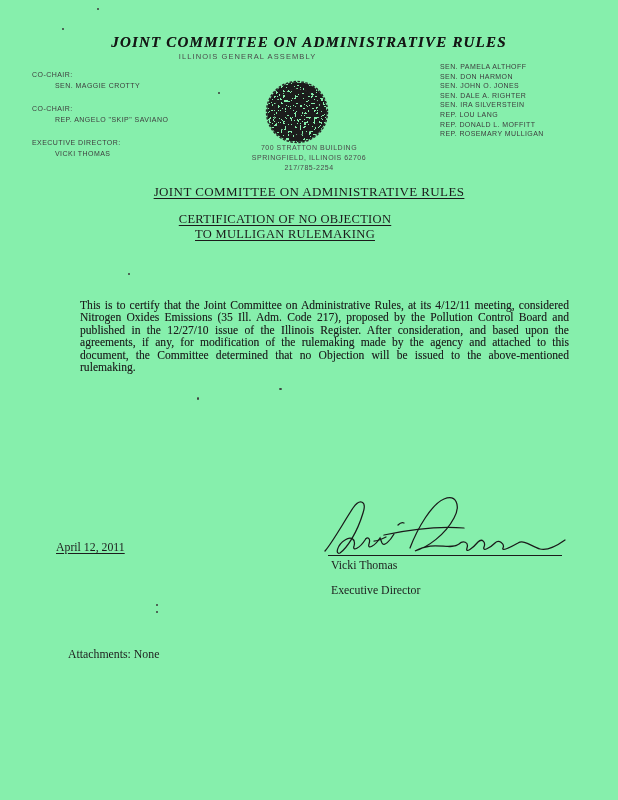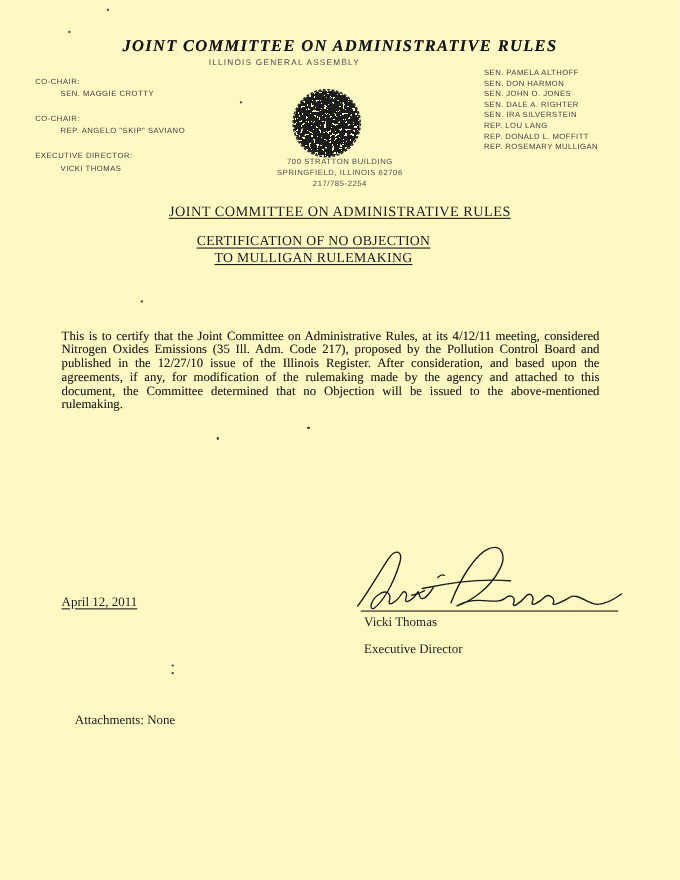--- a/index.html
+++ b/index.html
@@ -4,39 +4,38 @@
 <style>
   html,body{margin:0;padding:0;}
   body{
     width:618px;height:800px;
     background:#f7f7f5;
     font-family:"Liberation Serif", serif;
     position:relative;
   }
   .page{
     position:absolute;left:0;top:0;width:618px;height:800px;
-    background:#fef9c3;overflow:hidden;
+    background:#86efac;overflow:hidden;
     color:#1f1f1f;
   }
   
   .lh-title{
     position:absolute;left:0;top:34px;width:618px;
     text-align:center;
     font-weight:bold;font-style:italic;
     font-size:15px;letter-spacing:1.2px;
     color:#141414;
     text-shadow:0 0 .5px rgba(0,0,0,.55);
   }
   .lh-subtitle{
     position:absolute;left:0;top:52px;width:495px;
     text-align:center;
     font-family:"Liberation Sans", sans-serif;
     font-size:7.5px;letter-spacing:1.1px;
     color:#4a4a4a;
-    padding-left:11px;
   }
   .officers{
     position:absolute;left:32px;top:69px;width:190px;
     font-family:"Liberation Sans", sans-serif;
     font-size:7px;letter-spacing:.45px;line-height:11px;
     color:#3d3d3d;
   }
   .officer-group{margin-bottom:12px;}
   .officer-name{padding-left:23px;}
   .members{
@@ -65,21 +64,21 @@
     text-underline-offset:2px;
   }
   .cert-heading{
     position:absolute;left:0;top:212px;width:570px;
     text-align:center;
     font-size:12.5px;letter-spacing:.3px;line-height:14.5px;
     color:#1b1b1b;
   }
   
   .body-par{
-    position:absolute;left:56px;top:300px;width:489px;
+    position:absolute;left:80px;top:300px;width:489px;
     font-size:11.6px;line-height:12.4px;
     text-align:justify;text-align-last:left;
     color:#1d1d1d;
     text-shadow:0 0 .4px rgba(0,0,0,.35);
   }
   
   .date-line{
     position:absolute;left:56px;top:540px;
     font-size:11.8px;color:#1d1d1d;
     text-decoration:underline;text-underline-offset:2px;

